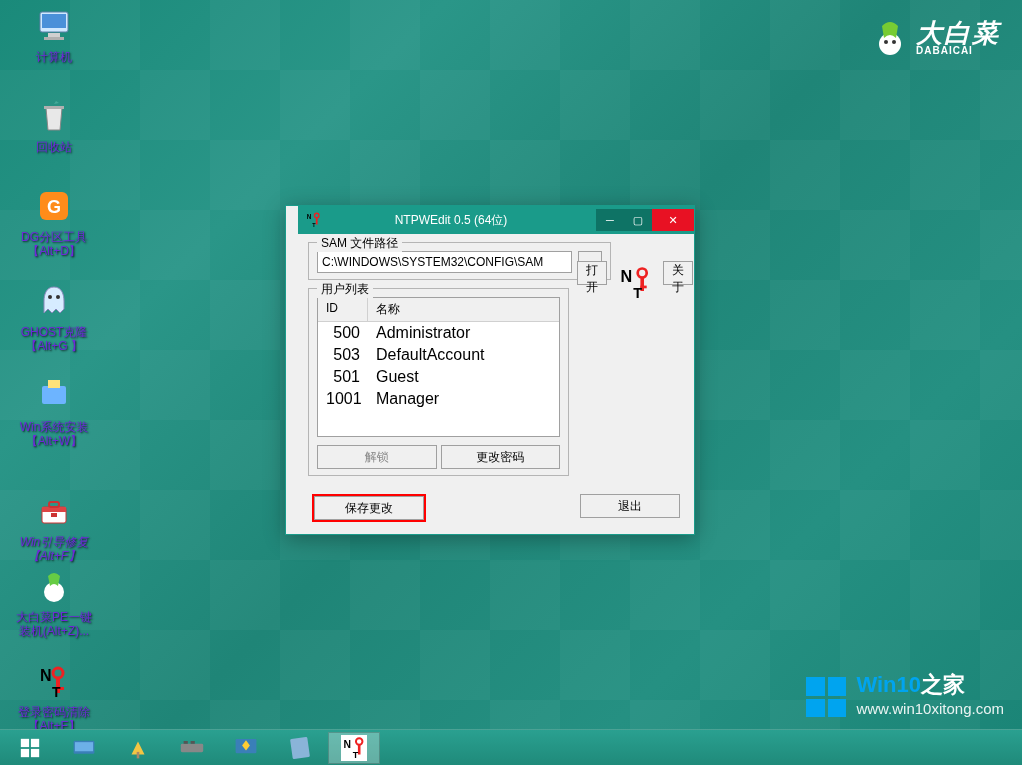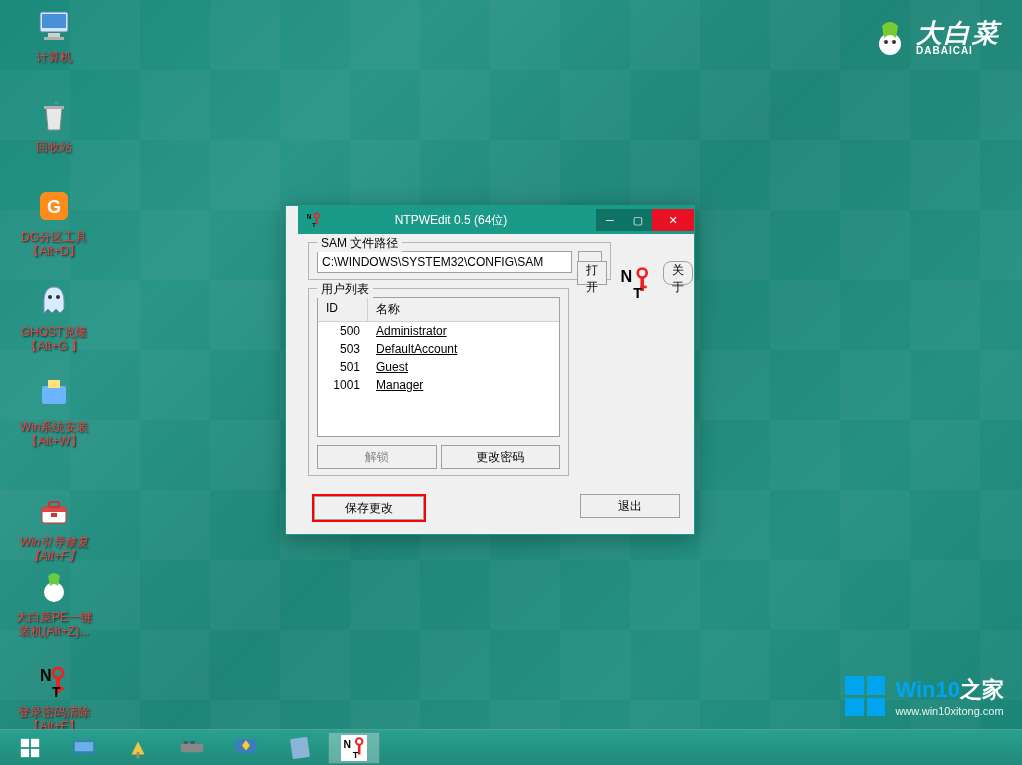--- a/index.html
+++ b/index.html
@@ -23,21 +23,21 @@
   background-position: 0 0, 70px 70px;
   pointer-events: none;
 }
 
 
 .desktop-icon {
   position: absolute;
   width: 80px;
   text-align: center;
   cursor: pointer;
-  color: #ef4444;
+  color: #6d28d9;
 }
 .desktop-icon .icon {
   width: 42px;
   height: 42px;
   margin: 0 auto 3px;
   display: flex;
   align-items: center;
   justify-content: center;
   font-size: 32px;
 }
@@ -64,36 +64,36 @@
 .brand-text { color: #fff; line-height: 1; }
 .brand-text .zh { font-size: 26px; font-weight: 700; letter-spacing: 2px; font-style: italic; }
 .brand-text .en { font-size: 10px; letter-spacing: 1px; font-weight: bold; }
 
 
 .watermark {
   position: absolute;
   right: 18px;
   bottom: 48px;
   display: flex;
-  align-items: center;
+  align-items: flex-end;
   gap: 10px;
   color: #fff;
 }
 .watermark-logo {
   width: 40px;
   height: 40px;
   display: grid;
   grid-template-columns: 1fr 1fr;
   grid-template-rows: 1fr 1fr;
   gap: 3px;
 }
 .watermark-logo div { background: #00a4ef; }
 .watermark-text .title { font-size: 22px; font-weight: 600; display: flex; align-items: baseline; }
 .watermark-text .title .accent { color: #00a4ef; }
-.watermark-text .url { font-size: 11px; opacity: .9; }
+.watermark-text .url { font-size: 15px; opacity: .9; }
 
 
 .window {
   position: absolute;
   left: 285px;
   top: 205px;
   width: 410px;
   background: #f0f0f0;
   border: 1px solid #1a9b8a;
   box-shadow: 0 4px 20px rgba(0,0,0,.3);
@@ -196,23 +196,23 @@
   overflow: auto;
 }
 .user-list-header {
   display: flex;
   background: #f0f0f0;
   border-bottom: 1px solid #d0d0d0;
   font-size: 12px;
 }
 .user-list-header .col-id { width: 50px; padding: 3px 8px; border-right: 1px solid #d0d0d0; }
 .user-list-header .col-name { flex: 1; padding: 3px 8px; }
-.user-row { display: flex; font-size: 12px; }
+.user-row { display: flex; font-size: 16px; }
 .user-row .col-id { width: 50px; padding: 2px 8px; text-align: right; }
-.user-row .col-name { flex: 1; padding: 2px 8px; text-decoration: underline; }
+.user-row .col-name { flex: 1; padding: 2px 8px; }
 .button-row { display: flex; gap: 4px; margin-top: 8px; }
 .bottom-row {
   display: flex;
   justify-content: space-between;
   margin-top: 18px;
   padding: 0 4px;
 }
 .highlight { border: 2px solid #ff0000; display: inline-block; }
 .logo-nt {
   width: 36px; height: 36px;
@@ -387,21 +387,21 @@
       <button class="btn wide">打开</button>
       <div class="logo-nt" style="margin-top:18px;">
         <svg width="36" height="36" viewBox="0 0 40 40">
             <text x="4" y="20" font-size="18" font-weight="900" fill="#000">N</text>
             <circle cx="28" cy="10" r="5" fill="none" stroke="#e22" stroke-width="3"></circle>
             <rect x="26" y="14" width="4" height="16" fill="#e22"></rect>
             <rect x="26" y="24" width="7" height="3" fill="#e22"></rect>
             <text x="18" y="38" font-size="16" font-weight="900" fill="#000">T</text>
           </svg>
       </div>
-      <button class="btn wide" style="margin-top:0;border-radius:8px;">关于</button>
+      <button class="btn wide" style="margin-top:0;">关于</button>
     </div>
 
     <div class="fieldset" style="margin-right:115px;">
       <div class="legend">用户列表</div>
       <div class="user-list">
         <div class="user-list-header">
           <div class="col-id">ID</div>
           <div class="col-name">名称</div>
         </div>
         <div class="user-row">

